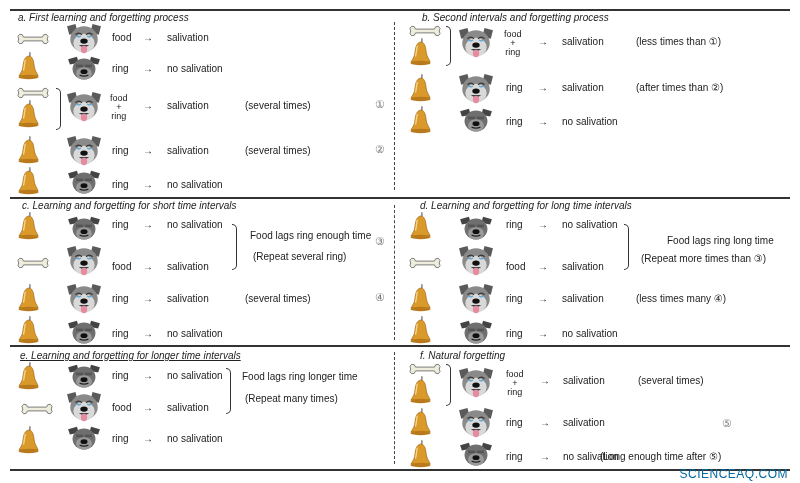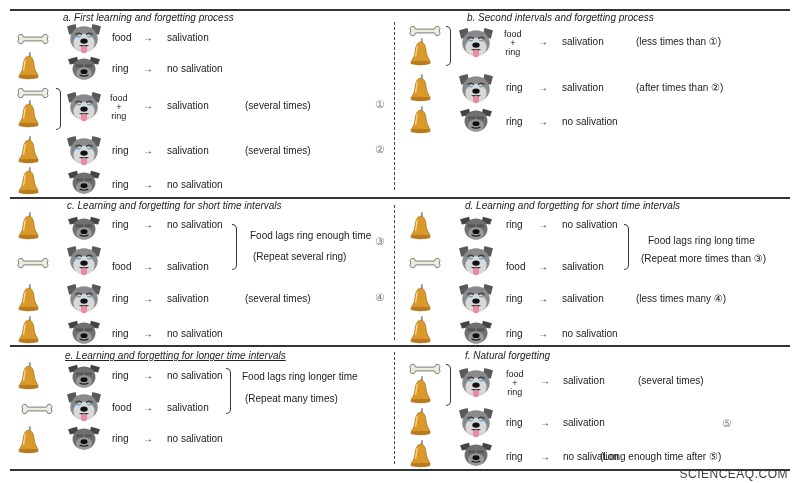--- a/index.html
+++ b/index.html
@@ -1,26 +1,26 @@
 <!DOCTYPE html>
 <html><head>
 <meta charset="utf-8">
 <style>
   html, body { margin:0; padding:0; background:#ffffff; }
   body { width:800px; height:483px; position:relative; overflow:hidden;
          font-family:"Liberation Sans", sans-serif; color:#222; font-size:10px; }
   .hline { position:absolute; left:10px; width:780px; height:2px; background:#333; }
   .vdash { position:absolute; left:394px; width:0; border-left:1.5px dashed #444; }
-  .panel-title { position:absolute; font-style:italic; font-size:10px; color:#222; white-space:nowrap;margin-left:45px; }
+  .panel-title { position:absolute; font-style:italic; font-size:10px; color:#222; white-space:nowrap; }
   .icon { position:absolute; }
   .txt { position:absolute; white-space:nowrap; font-size:10px; color:#222; }
   .stim-stack { position:absolute; font-size:9px; line-height:9px; text-align:center; }
   .circ { position:absolute; font-size:11px; color:#777; }
   .brace { position:absolute; border:1.3px solid #333; border-left:none; border-radius:0 6px 6px 0; width:4px; }
-  .watermark { position:absolute; right:12px; bottom:2px; color:#404040; font-size:12px; letter-spacing:0.5px; }
+  .watermark { position:absolute; right:12px; bottom:2px; color:#0369a1; font-size:12px; letter-spacing:0.5px; }
 </style>
 </head>
 <body>
 
 <svg width="0" height="0" style="position:absolute">
   <defs>
     <symbol id="bone" viewBox="0 0 40 14">
       <path d="M6 2 a3.5 3.5 0 0 1 4 3 h20 a3.5 3.5 0 0 1 4 -3 a3.5 3.5 0 0 1 1 5 a3.5 3.5 0 0 1 -1 5 a3.5 3.5 0 0 1 -4 -3 h-20 a3.5 3.5 0 0 1 -4 3 a3.5 3.5 0 0 1 -1 -5 a3.5 3.5 0 0 1 1 -5z" fill="#efeedd" stroke="#777" stroke-width="1"></path>
     </symbol>
     <symbol id="bell" viewBox="0 0 24 30">
@@ -219,21 +219,21 @@
     </svg>
   <svg class="icon" style="left:62px; top:318px;" width="44" height="30">
       <use href="#dog-neutral"></use>
     </svg>
   <span class="txt" style="left:112px; top:328px;">ring</span>
   <span class="txt" style="left:143px; top:328px;">→</span>
   <span class="txt" style="left:167px; top:328px;">no salivation</span>
 </div>
 
 <div>
-  <div class="panel-title" style="left:420px; top:200px;">d. Learning and forgetting for short time intervals</div>
+  <div class="panel-title" style="left:420px; top:200px;">d. Learning and forgetting for long time intervals</div>
 
   <svg class="icon" style="left:410px; top:212px;" width="22" height="28">
       <use href="#bell"></use>
     </svg>
   <svg class="icon" style="left:454px; top:214px;" width="44" height="30">
       <use href="#dog-neutral"></use>
     </svg>
   <span class="txt" style="left:506px; top:219px;">ring</span>
   <span class="txt" style="left:538px; top:219px;">→</span>
   <span class="txt" style="left:562px; top:219px;">no salivation</span>
@@ -242,21 +242,21 @@
       <use href="#bone"></use>
     </svg>
   <svg class="icon" style="left:454px; top:244px;" width="44" height="36">
       <use href="#dog-happy"></use>
     </svg>
   <span class="txt" style="left:506px; top:261px;">food</span>
   <span class="txt" style="left:538px; top:261px;">→</span>
   <span class="txt" style="left:562px; top:261px;">salivation</span>
 
   <div class="brace" style="left:624px; top:224px; height:44px;"></div>
-  <span class="txt" style="left:648px; top:235px;">Food lags ring long time</span>
+  <span class="txt" style="left:667px; top:235px;">Food lags ring long time</span>
   <span class="txt" style="left:641px; top:253px;">(Repeat more times than ③)</span>
 
   <svg class="icon" style="left:410px; top:284px;" width="22" height="28">
       <use href="#bell"></use>
     </svg>
   <svg class="icon" style="left:454px; top:282px;" width="44" height="36">
       <use href="#dog-happy"></use>
     </svg>
   <span class="txt" style="left:506px; top:293px;">ring</span>
   <span class="txt" style="left:538px; top:293px;">→</span>

